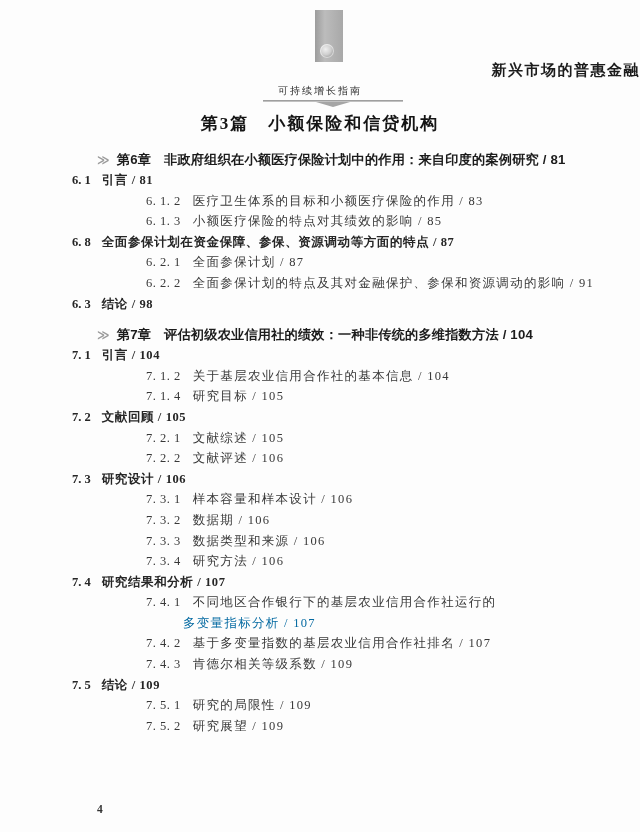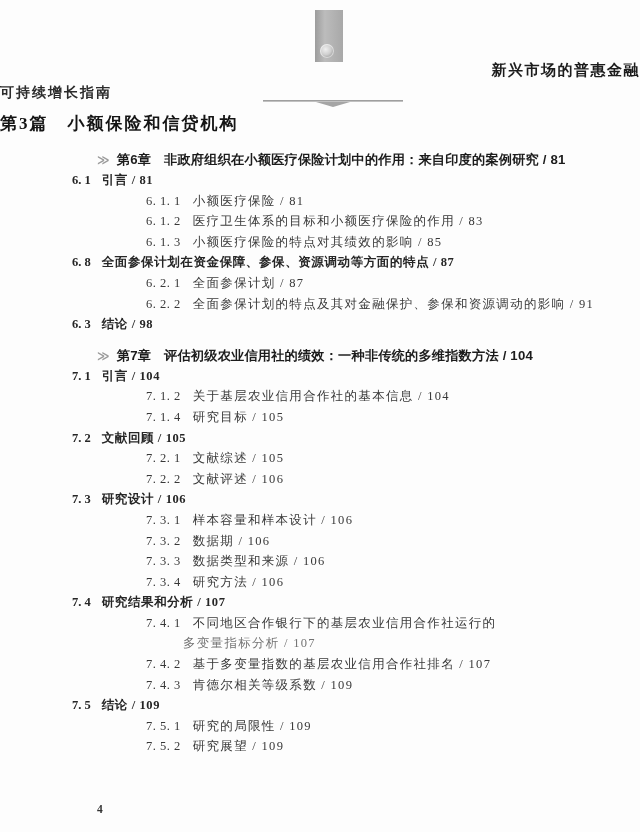--- a/index.html
+++ b/index.html
@@ -9,43 +9,43 @@
   }
   
   .banner{position:absolute;left:315px;top:10px;width:28px;height:52px;
     background:linear-gradient(90deg,#9c9c9c 0%,#bcbcbc 35%,#a8a8a8 100%);}
   .seal{position:absolute;left:5px;bottom:4px;width:14px;height:14px;border-radius:50%;
     background:radial-gradient(circle at 40% 38%,#efefef 0%,#cfcfcf 45%,#9f9f9f 75%,#c4c4c4 100%);
     box-shadow:inset 0 0 0 1px rgba(255,255,255,.55);}
   .book-title{position:absolute;left:0;top:61px;width:100%;text-align:right;
     font-family:"Liberation Sans","DejaVu Sans",sans-serif;
     font-size:15px;font-weight:700;letter-spacing:1.5px;color:#1d1d1d;}
-  .book-subtitle{position:absolute;left:0;top:84px;width:100%;
-    font-size:14px;font-weight:700;letter-spacing:2px;color:#2c2c2c;}
+  .book-subtitle{position:absolute;left:0;top:84px;width:100%;text-align:center;
+    font-size:10px;font-weight:400;letter-spacing:2px;color:#2c2c2c;}
   .divider{position:absolute;left:263px;top:100px;width:140px;height:2px;
     background:linear-gradient(to bottom,#8e8e8e,#d2d2d2);}
   .divider-tri{position:absolute;left:316px;top:102px;width:0;height:0;
     border-left:17px solid transparent;border-right:17px solid transparent;
     border-top:5px solid #a5a5a5;}
-  .part-title{position:absolute;left:0;top:112px;width:100%;
+  .part-title{position:absolute;left:0;top:112px;width:100%;text-align:center;
     font-size:17px;font-weight:700;letter-spacing:2px;color:#141414;}
   
   .toc{position:absolute;left:0;top:149px;width:100%;}
   .row{height:20.6px;line-height:20.6px;font-size:12.5px;white-space:nowrap;}
   .row.chapter{height:21px;line-height:21px;padding-left:97px;
     font-family:"Liberation Sans","DejaVu Sans",sans-serif;
     font-weight:700;font-size:13.2px;color:#1c1c1c;letter-spacing:0.2px;}
   .row.chapter.mt{margin-top:10px;}
   .chev{color:#9b9b9b;font-size:12px;margin-right:7px;}
   .chapter .num{margin-right:13px;}
   .row.l2{padding-left:72px;font-weight:700;letter-spacing:0.6px;color:#262626;}
   .l2 .num{margin-right:11px;letter-spacing:0;}
   .row.l3{padding-left:146px;letter-spacing:1.3px;color:#383838;}
   .l3 .num{margin-right:12px;letter-spacing:0.5px;}
-  .row.l3cont{padding-left:183px;letter-spacing:1.3px;color:#737373;}
+  .row.l3cont{padding-left:183px;letter-spacing:1.3px;color:#0369a1;}
   
   .folio{position:absolute;left:97px;top:803px;font-size:11.5px;font-weight:700;color:#333;}
 </style>
 </head>
 <body>
 
 <div class="page">
 
   <div class="banner">
     <div class="seal"></div>
@@ -56,23 +56,20 @@
   <div class="divider-tri"></div>
   <div class="part-title">第3篇　小额保险和信贷机构</div>
 
   <div class="toc">
 
     <div class="row chapter">
       <span class="chev">≫</span><span class="num">第6章</span><span class="txt">非政府组织在小额医疗保险计划中的作用：来自印度的案例研究 / 81</span>
     </div>
     <div class="row l2">
       <span class="num">6. 1</span><span class="txt">引言 / 81</span>
-    </div>
-    <div class="row l3">
-      <span class="num">6. 1. 1</span><span class="txt">小额医疗保险 / 81</span>
     </div>
     <div class="row l3">
       <span class="num">6. 1. 2</span><span class="txt">医疗卫生体系的目标和小额医疗保险的作用 / 83</span>
     </div>
     <div class="row l3">
       <span class="num">6. 1. 3</span><span class="txt">小额医疗保险的特点对其绩效的影响 / 85</span>
     </div>
     <div class="row l2">
       <span class="num">6. 8</span><span class="txt">全面参保计划在资金保障、参保、资源调动等方面的特点 / 87</span>
     </div>

